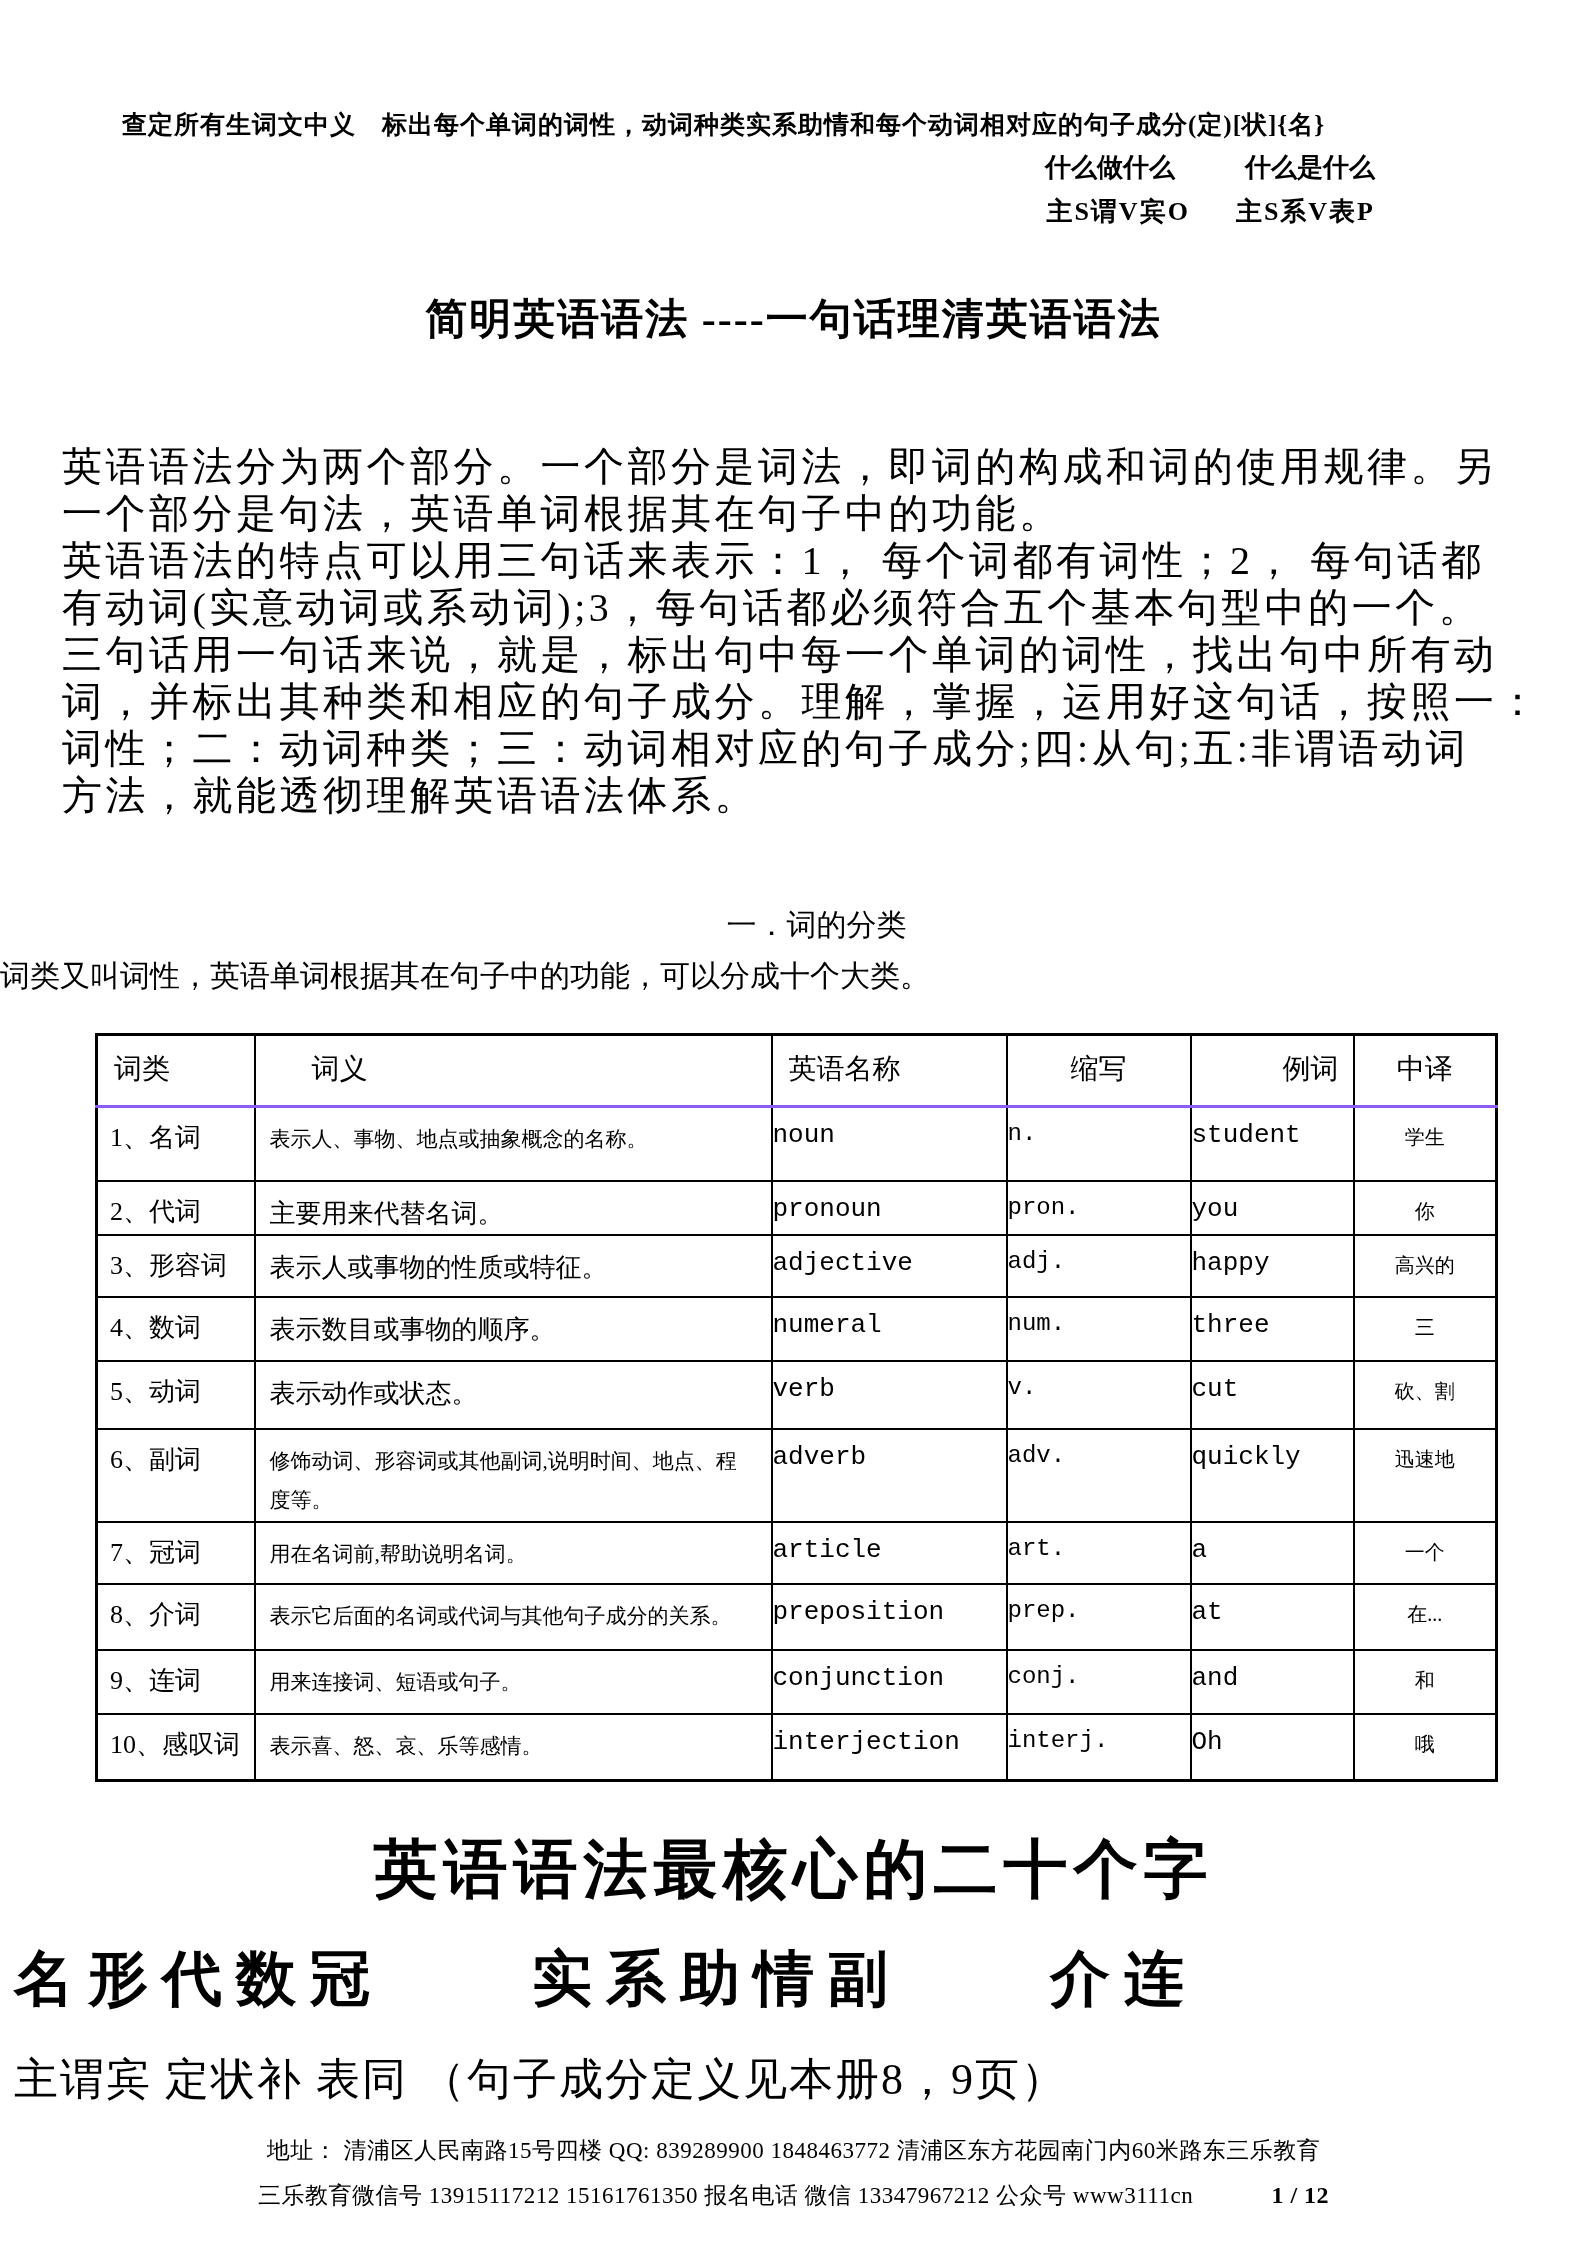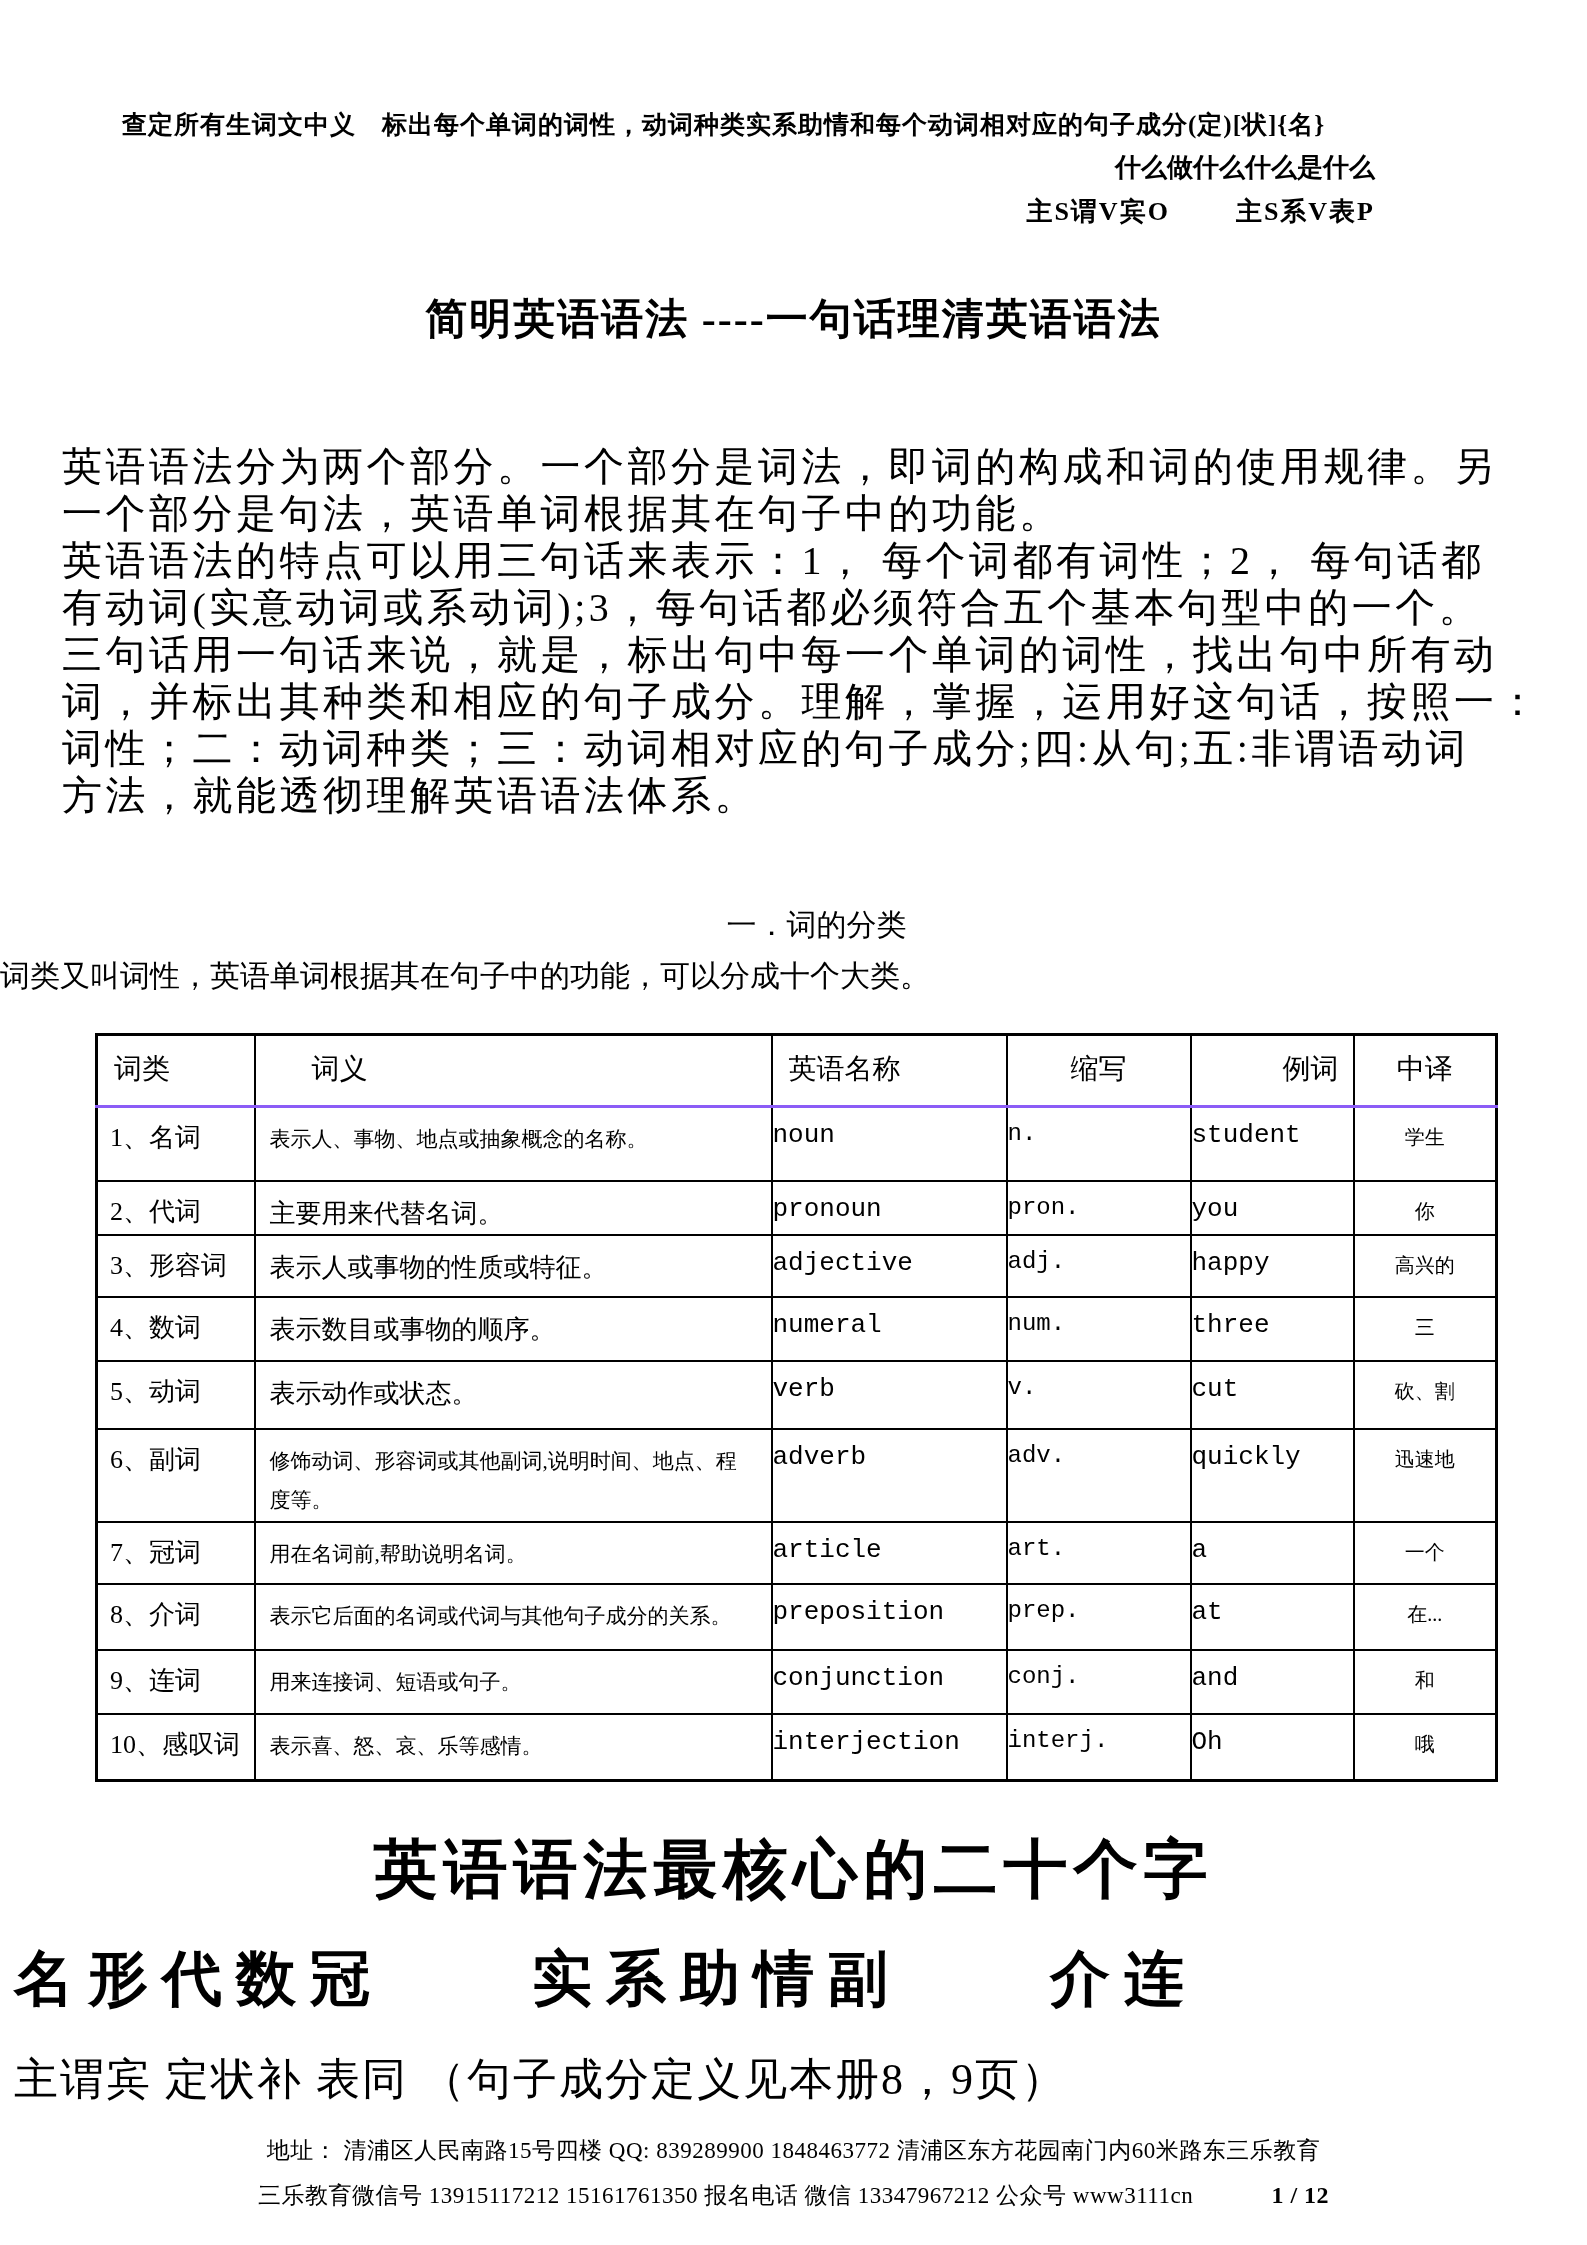--- a/index.html
+++ b/index.html
@@ -25,22 +25,22 @@
     white-space: nowrap;
   }
   .hdr-l2, .hdr-l3 {
     display: flex;
     justify-content: flex-end;
     padding-right: 212px;
     font-size: 26px;
     font-weight: bold;
     margin-top: 9px;
   }
-  .hdr-l2 { }
-  .hdr-l3 { gap: 66px; letter-spacing: 2px; }
+  .hdr-l2 { gap: 70px; }
+  .hdr-l3 { gap: 46px; letter-spacing: 2px; }
 
   
   .title {
     margin-top: 62px;
     text-align: center;
     font-size: 42px;
     font-weight: bold;
     letter-spacing: 2px;
   }
 

